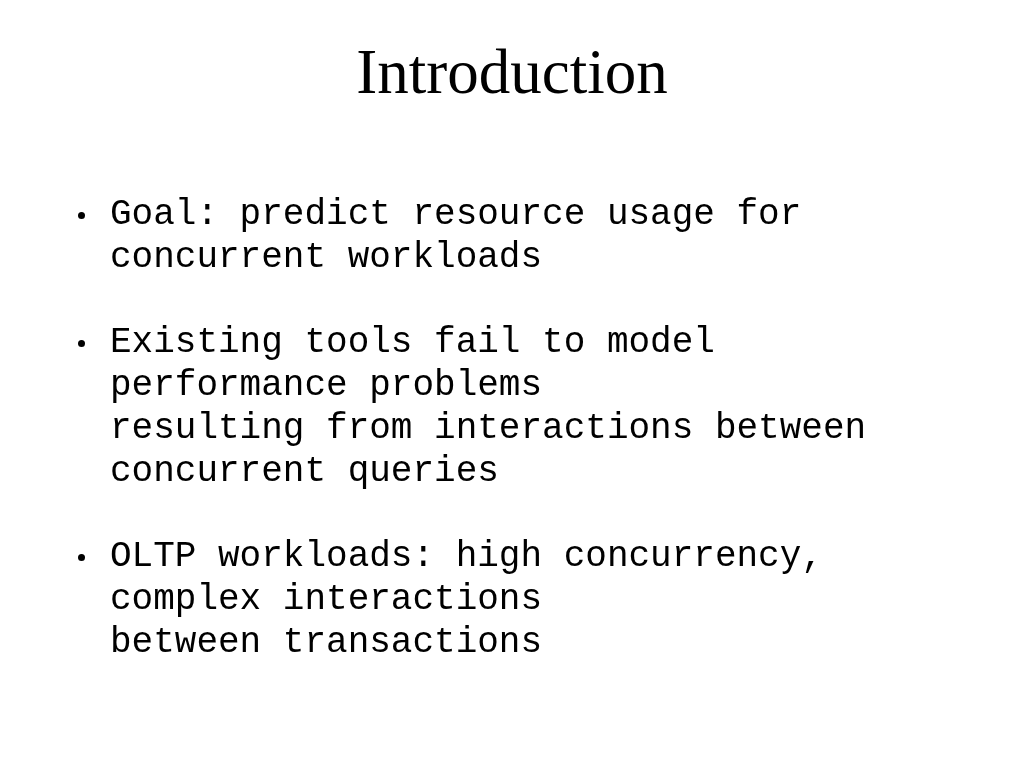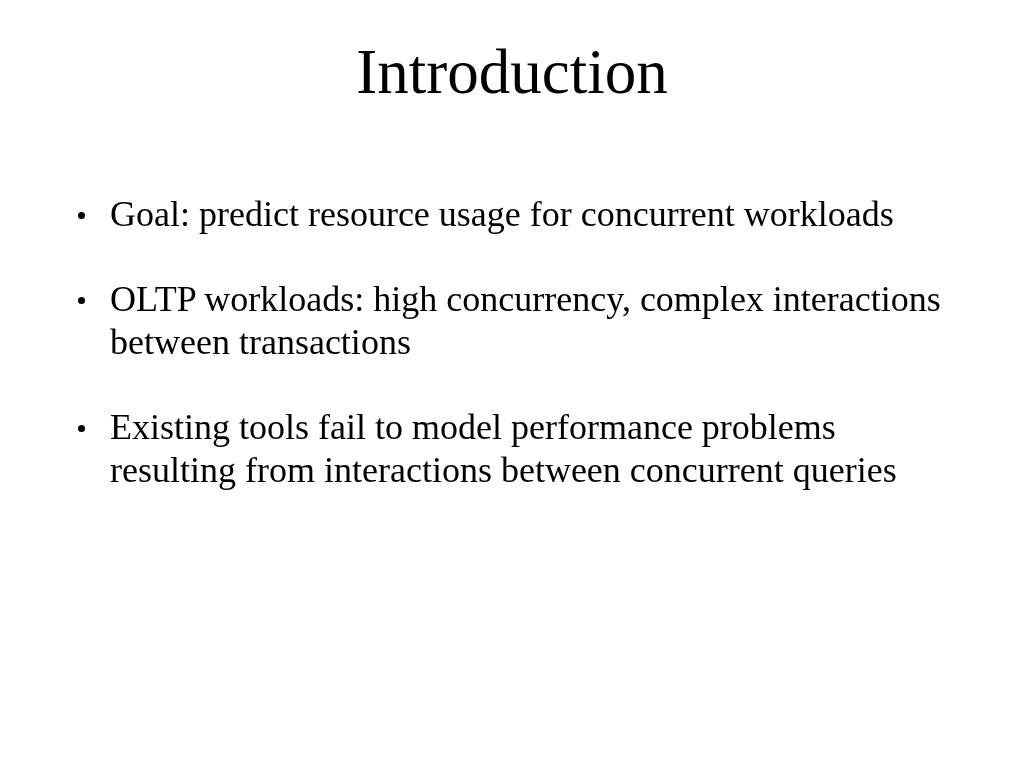--- a/index.html
+++ b/index.html
@@ -40,20 +40,21 @@
   }
   .bullet {
     position: relative;
     margin: 0 0 42px 0;
   }
   .bullet-text {
     margin: 0;
     font-size: 36px;
     line-height: 43px;
     white-space: pre-line;
+    font-family: Liberation Mono, monospace;
   }
   .dot {
     position: absolute;
     left: -32px;
     top: 19px;
     width: 7px;
     height: 7px;
     border-radius: 50%;
     background: var(--fg, #000000);
   }
@@ -67,25 +68,25 @@
 
   <div class="bullets">
 
     <div class="bullet">
       <span class="dot"></span>
       <p class="bullet-text">Goal: predict resource usage for concurrent workloads</p>
     </div>
 
     <div class="bullet">
       <span class="dot"></span>
-      <p class="bullet-text">OLTP workloads: high concurrency, complex interactions
-between transactions</p>
+      <p class="bullet-text">Existing tools fail to model performance problems
+resulting from interactions between concurrent queries</p>
     </div>
 
     <div class="bullet">
       <span class="dot"></span>
-      <p class="bullet-text">Existing tools fail to model performance problems
-resulting from interactions between concurrent queries</p>
+      <p class="bullet-text">OLTP workloads: high concurrency, complex interactions
+between transactions</p>
     </div>
 
 
   </div>
 </div>
 
 </body></html>

